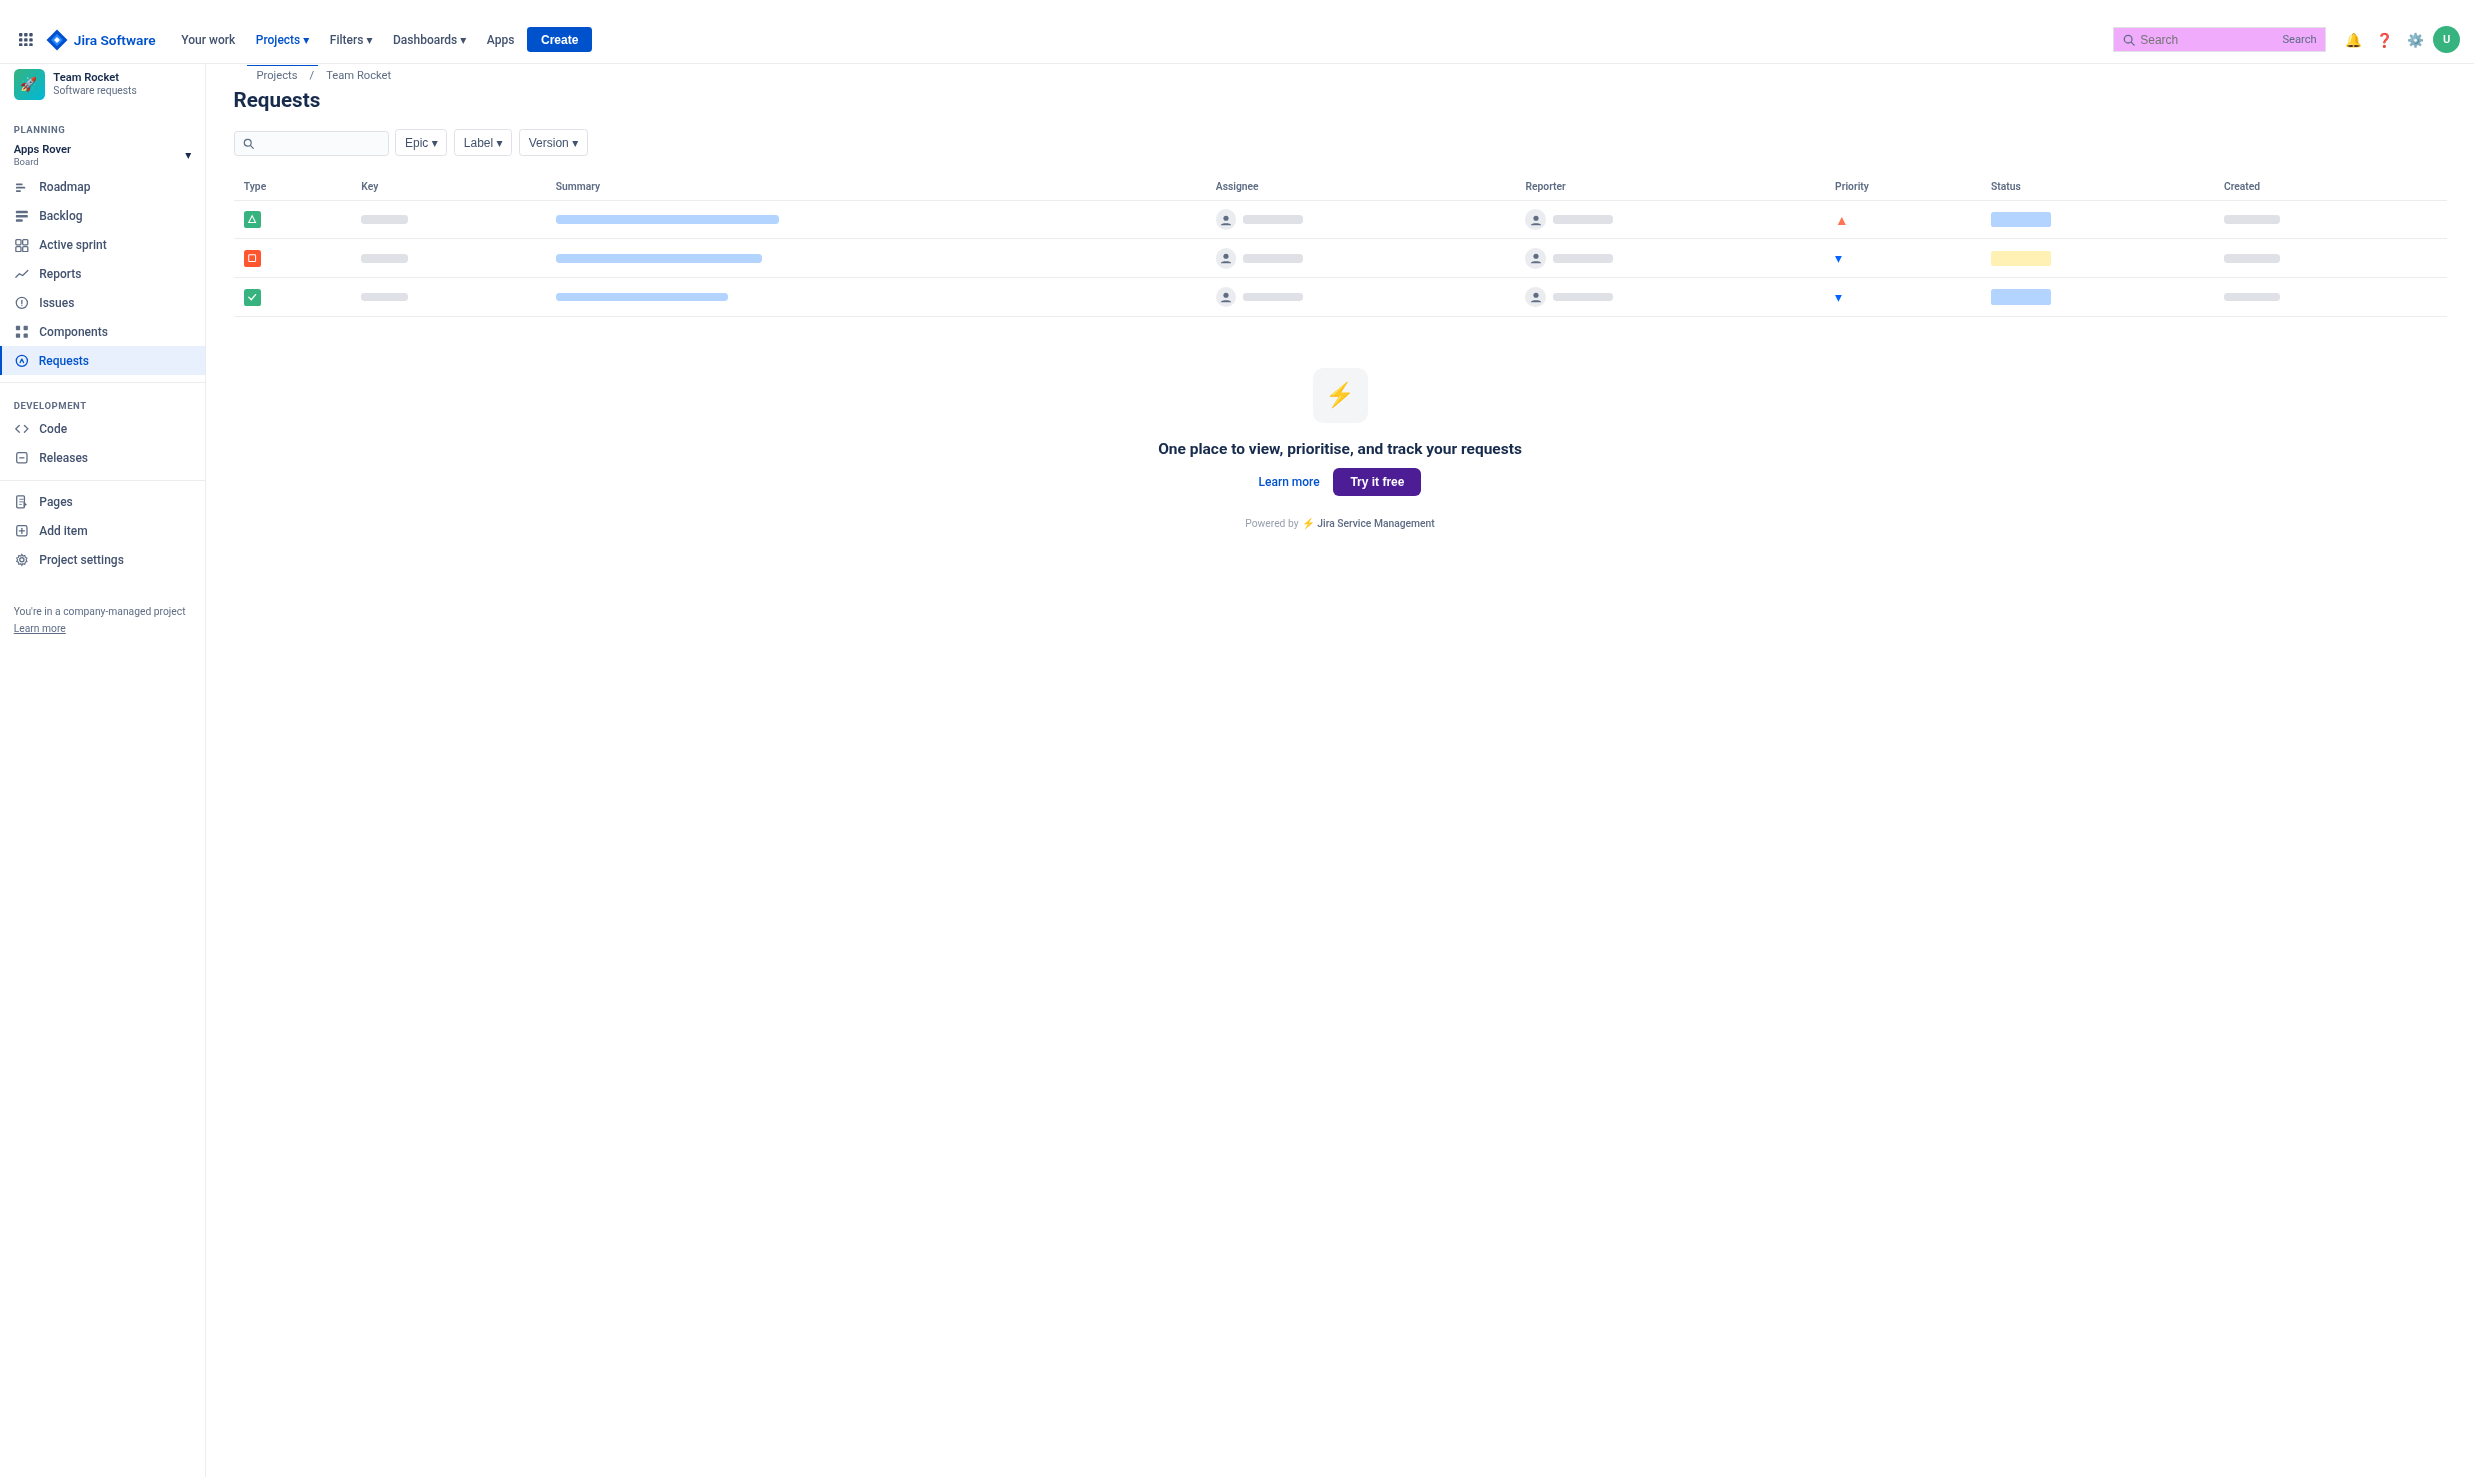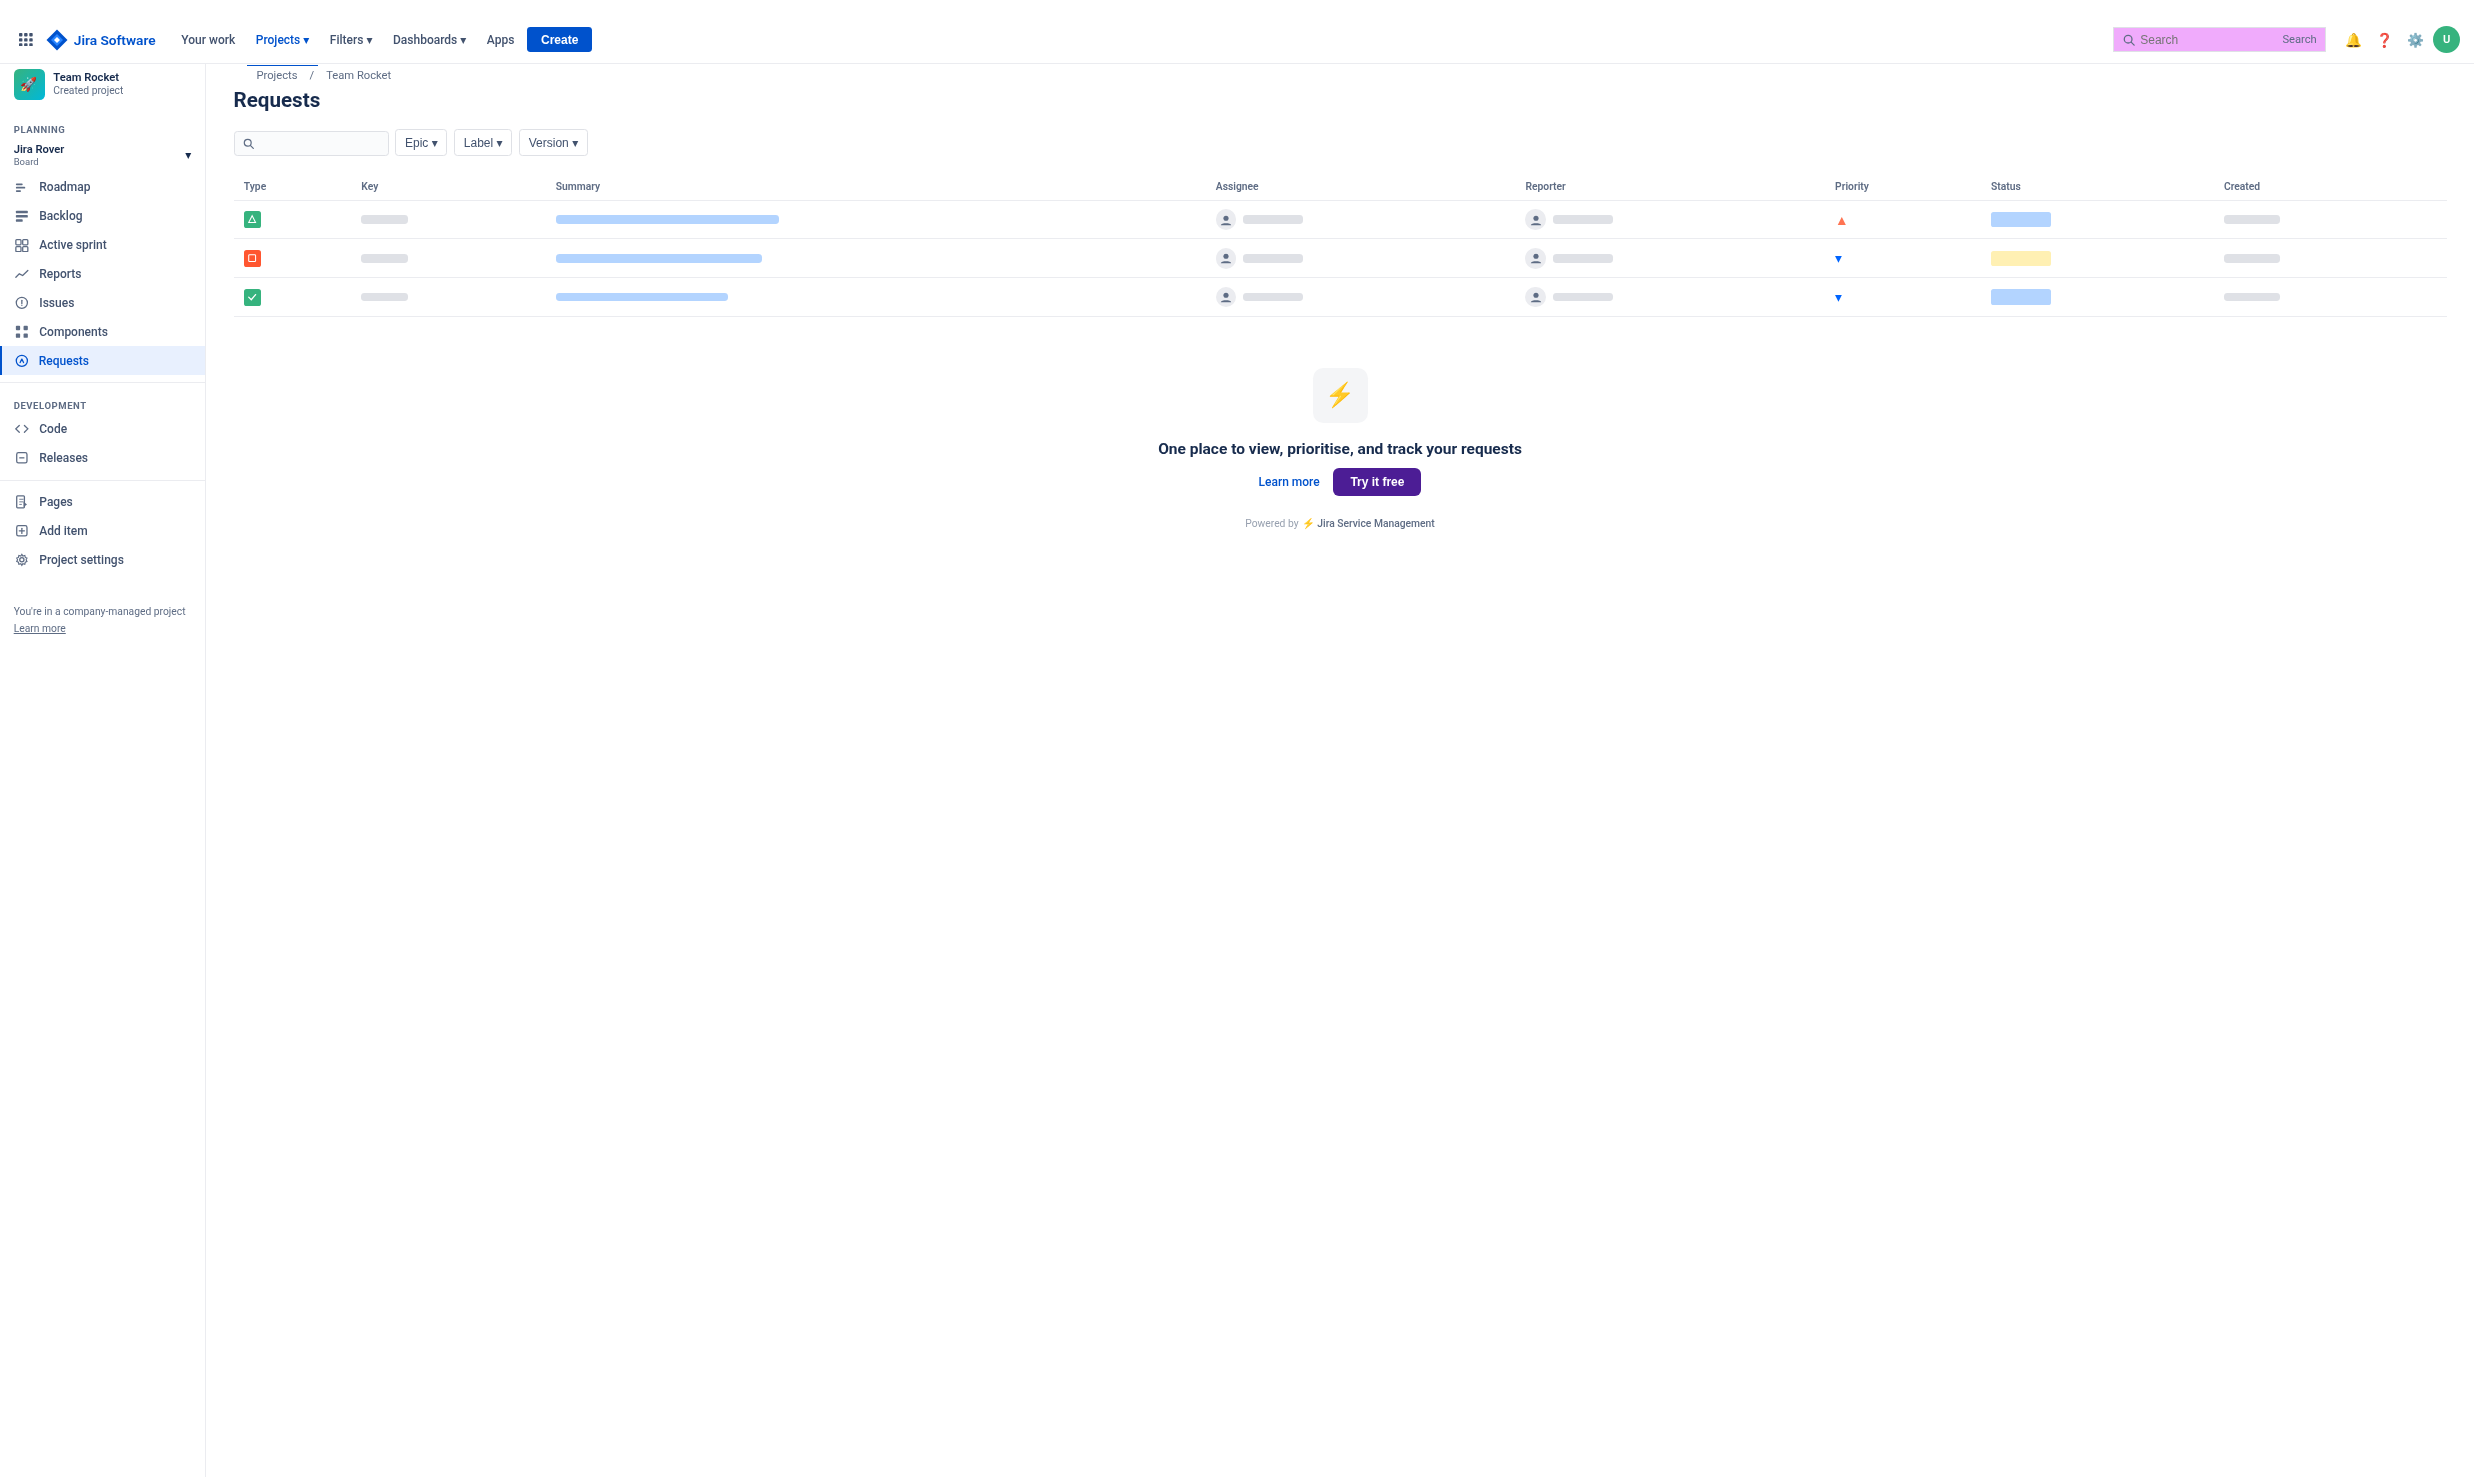--- a/index.html
+++ b/index.html
@@ -155,29 +155,29 @@
   </div>
 </nav>
 
 <div class="layout">
 
   <aside class="sidebar">
     <div class="sidebar-project">
       <div class="project-icon">🚀</div>
       <div class="project-info">
         <div class="project-name">Team Rocket</div>
-        <div class="project-type">Created project</div>
+        <div class="project-type">Software requests</div>
       </div>
     </div>
 
     <div class="sidebar-section-title">PLANNING</div>
 
     <div class="sidebar-board-item">
       <div>
-        <div class="board-label">Jira Rover</div>
+        <div class="board-label">Apps Rover</div>
         <div class="board-sub">Board</div>
       </div>
       <span>▾</span>
     </div>
 
     <div class="sidebar-nav-item">
       <span class="nav-icon">
         <svg width="13.7" height="13.7" viewBox="0 0 16 16" fill="none">
             <rect x="1" y="4" width="8" height="2" rx="1" fill="#5e6c84"></rect>
             <rect x="1" y="8" width="11" height="2" rx="1" fill="#5e6c84"></rect>

